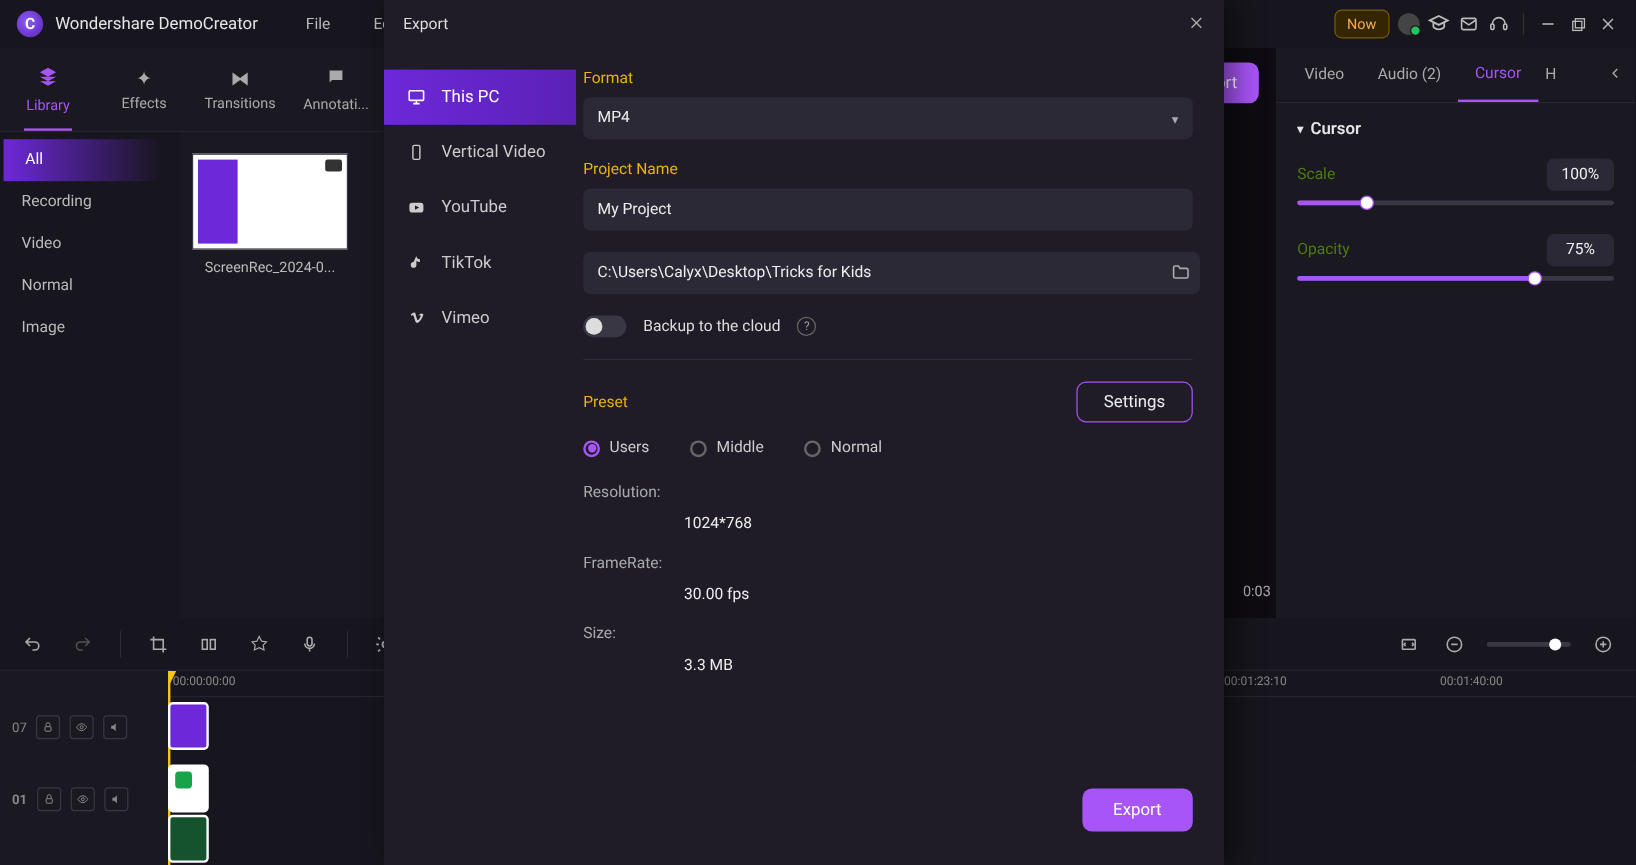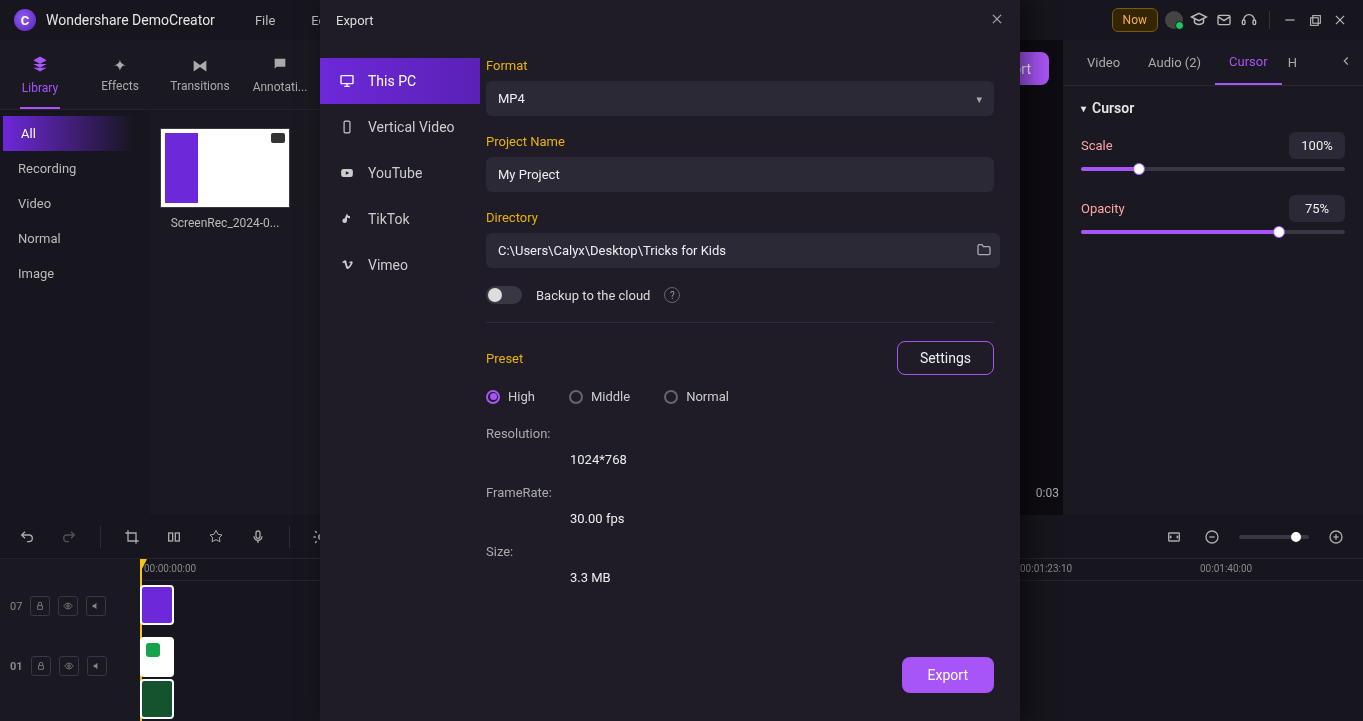--- a/index.html
+++ b/index.html
@@ -48,21 +48,21 @@
 .right-panel { width:300px; background:#1a1820; padding:0; }
 .prop-tabs { display:flex; border-bottom:1px solid #2a2733; height:46px; align-items:center; padding:0 10px; position:relative; }
 .prop-tabs .ptab { padding:0 14px; color:#aaa; cursor:pointer; font-size:13px; height:100%; display:flex; align-items:center; }
 .prop-tabs .ptab.active { color:#a855f7; border-bottom:2px solid #a855f7; }
 .prop-tabs .arrow { margin-left:auto; color:#aaa; cursor:pointer; }
 .prop-body { padding:14px 18px; }
 .prop-group-title { font-size:14px; font-weight:600; margin-bottom:16px; display:flex; align-items:center; gap:6px; }
 .prop-group-title::before { content:"▾"; font-size:10px; }
 .slider-row { margin-bottom:24px; }
 .slider-row .slabel-row { display:flex; justify-content:space-between; align-items:center; margin-bottom:8px; }
-.slider-row .slabel { color:#fca5a5; font-size:13px; }
+.slider-row .slabel { color:#4d7c0f; font-size:13px; }
 .slider-row .sval { background:#2c2937; border-radius:6px; padding:6px 12px; color:#eee; font-size:13px; min-width:56px; text-align:center; }
 .slider-track { height:4px; background:#3a3744; border-radius:2px; position:relative; }
 .slider-fill { position:absolute; left:0; top:0; bottom:0; background:#a855f7; border-radius:2px; }
 .slider-thumb { position:absolute; top:50%; width:12px; height:12px; border-radius:50%; background:#fff; transform:translate(-50%,-50%); border:1px solid #a855f7; }
 
 
 .timeline { position:absolute; left:0; right:0; bottom:0; height:206px; background:#17151d; display:flex; flex-direction:column; }
 .tl-toolbar { height:44px; display:flex; align-items:center; padding:0 16px; gap:20px; border-bottom:1px solid #26232f; }
 .tl-toolbar .tbtn { width:22px; height:22px; color:#aaa; cursor:pointer; display:flex; align-items:center; justify-content:center; }
 .tl-toolbar .sep { width:1px; height:22px; background:#2f2c3a; }
@@ -477,21 +477,20 @@
         <div class="select">
           <span>MP4</span>
           <span class="chev">▾</span>
         </div>
       </div>
       <div class="field">
         <div class="field-label">Project Name</div>
         <input class="input" value="My Project" style="">
       </div>
       <div class="field">
-        <div class="field-label">Directory</div>
         <div class="input-with-icon">
           <input class="input" style="padding-right: 36px;" value="C:\Users\Calyx\Desktop\Tricks for Kids">
           <span class="folder">
             <svg width="16" height="16" viewBox="0 0 24 24" fill="none" stroke="currentColor" stroke-width="2">
                 <path d="M3 6a2 2 0 012-2h4l2 3h8a2 2 0 012 2v8a2 2 0 01-2 2H5a2 2 0 01-2-2z"></path>
               </svg>
           </span>
         </div>
       </div>
       <div class="toggle-row">
@@ -502,21 +501,21 @@
         <span class="help-icon">?</span>
       </div>
       <div class="hr"></div>
       <div class="preset-header">
         <div class="field-label" style="margin:0">Preset</div>
         <button class="settings-btn">Settings</button>
       </div>
       <div class="radios">
         <div class="radio active">
             <span class="circ"></span>
-            <span>High</span>
+            <span>Users</span>
           </div>
         <div class="radio">
             <span class="circ"></span>
             <span>Middle</span>
           </div>
         <div class="radio">
             <span class="circ"></span>
             <span>Normal</span>
           </div>
       </div>

